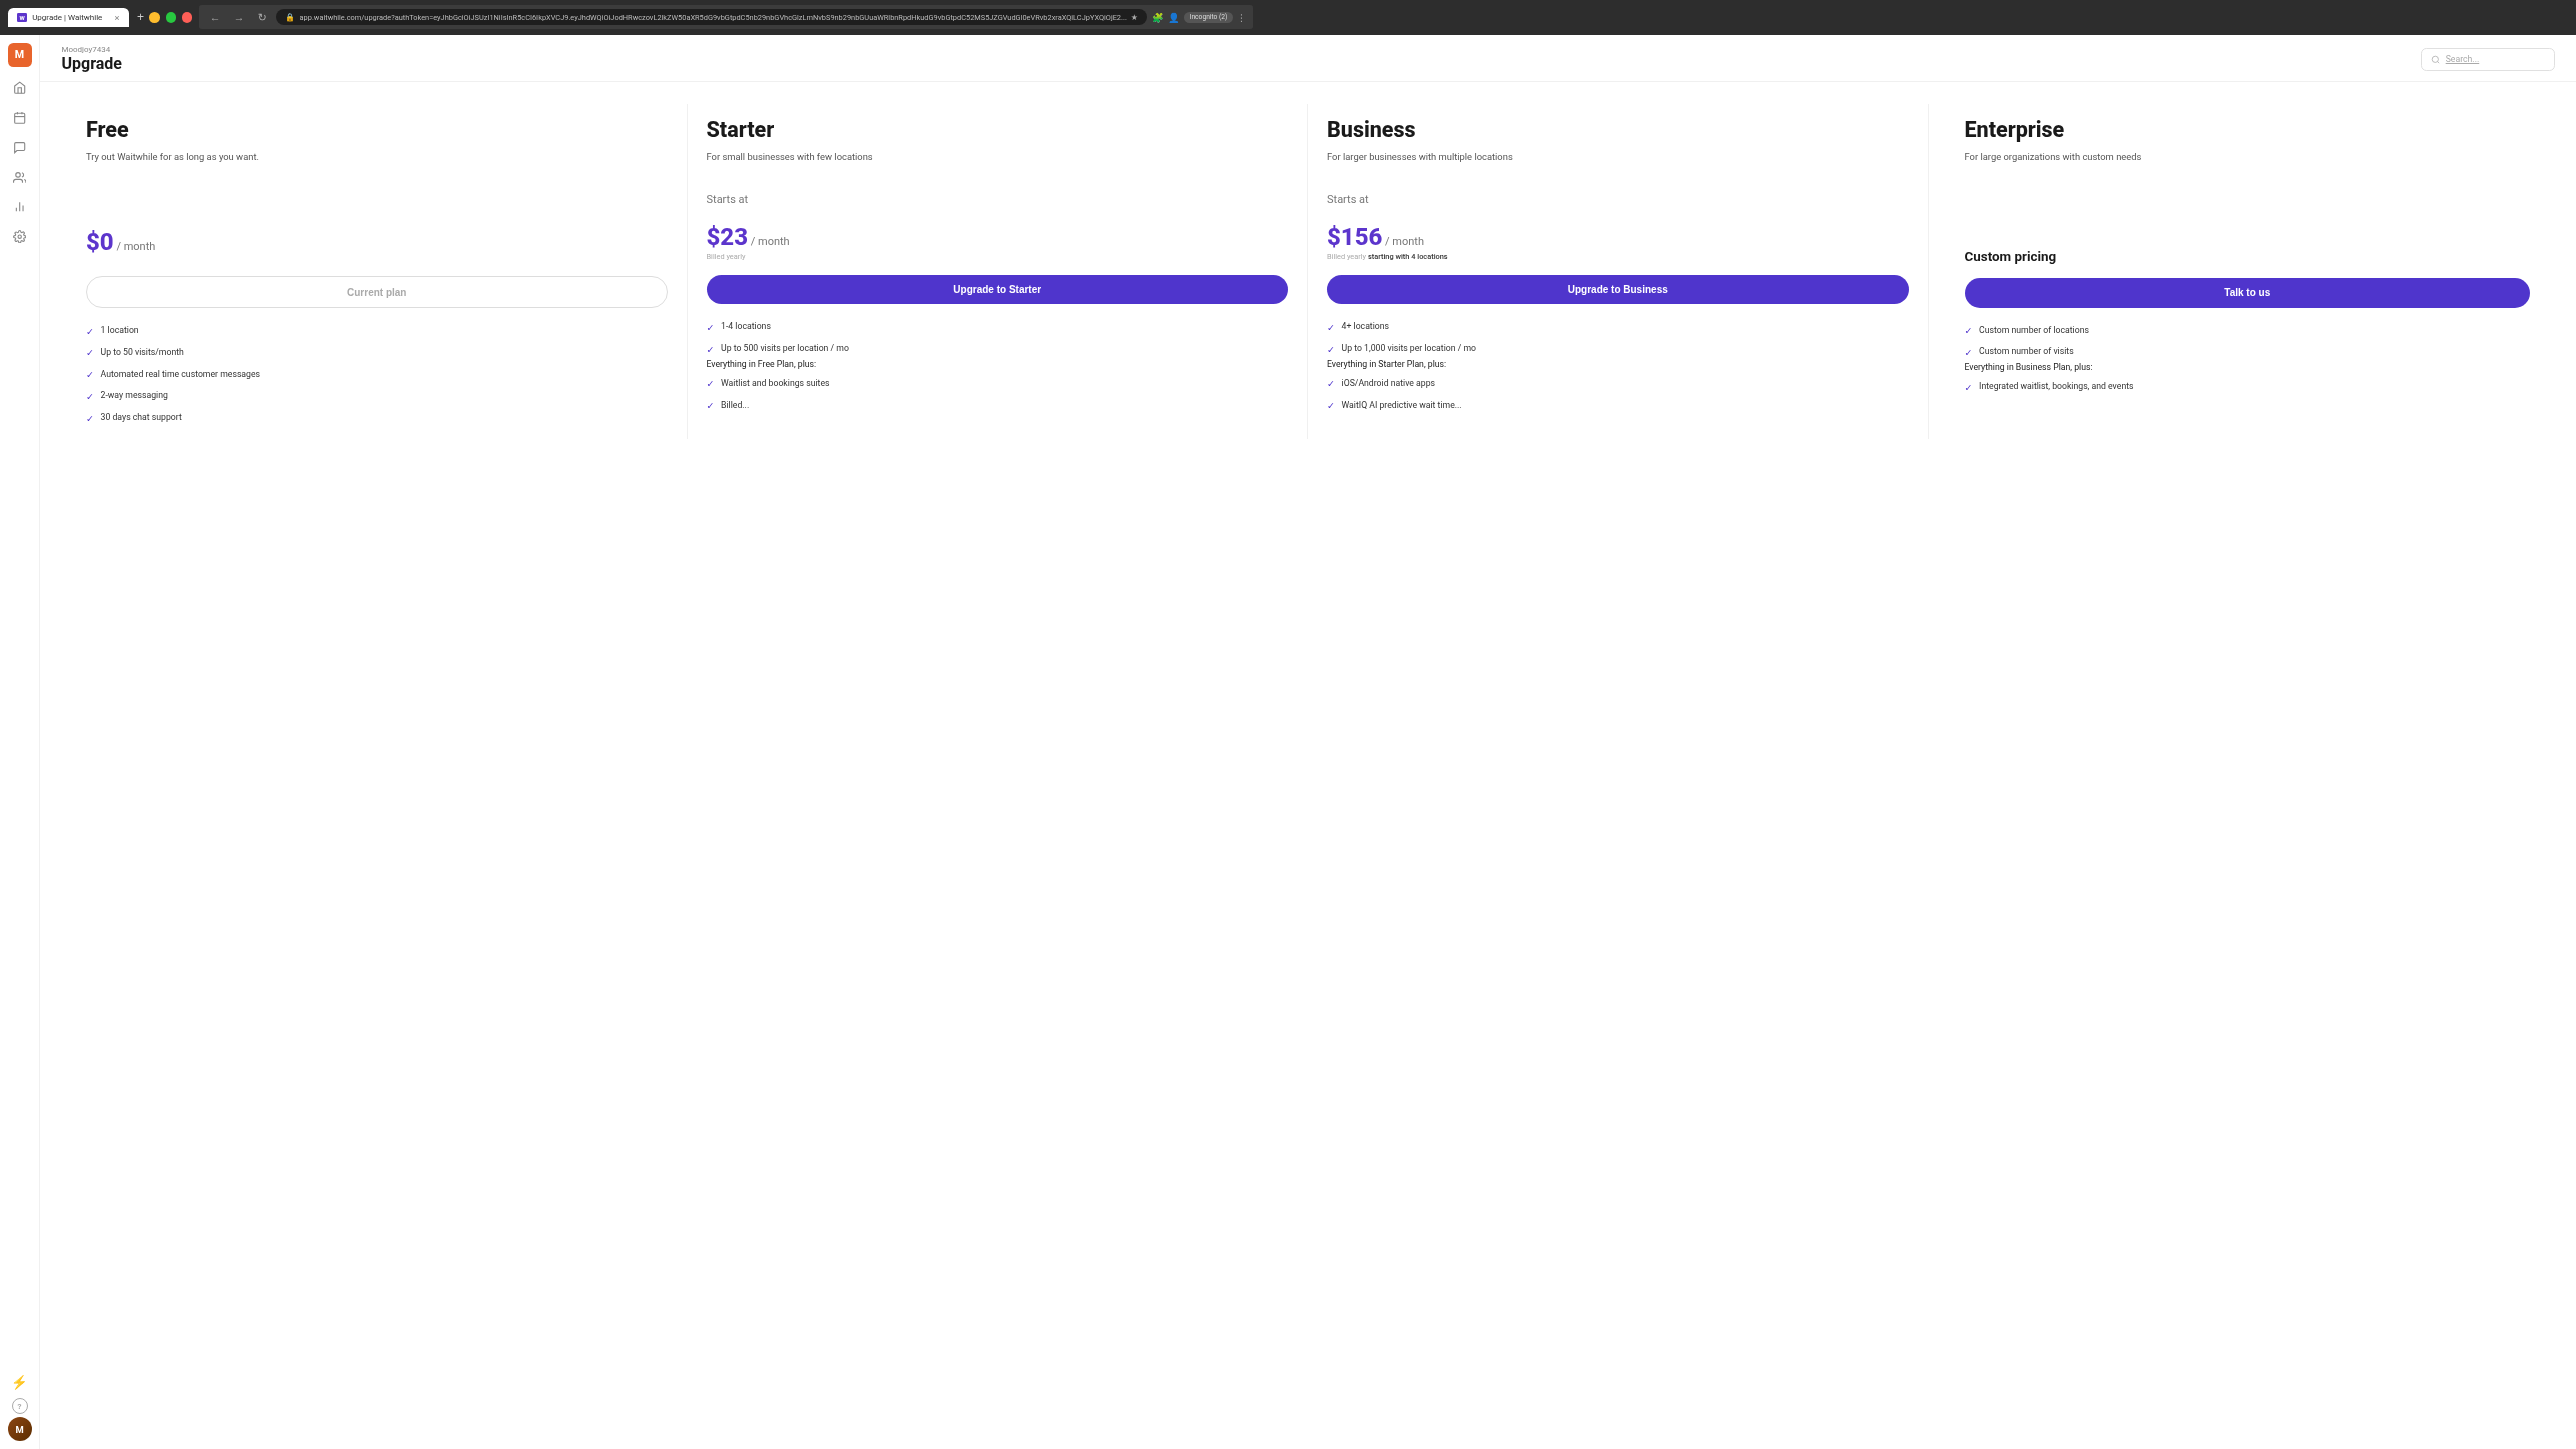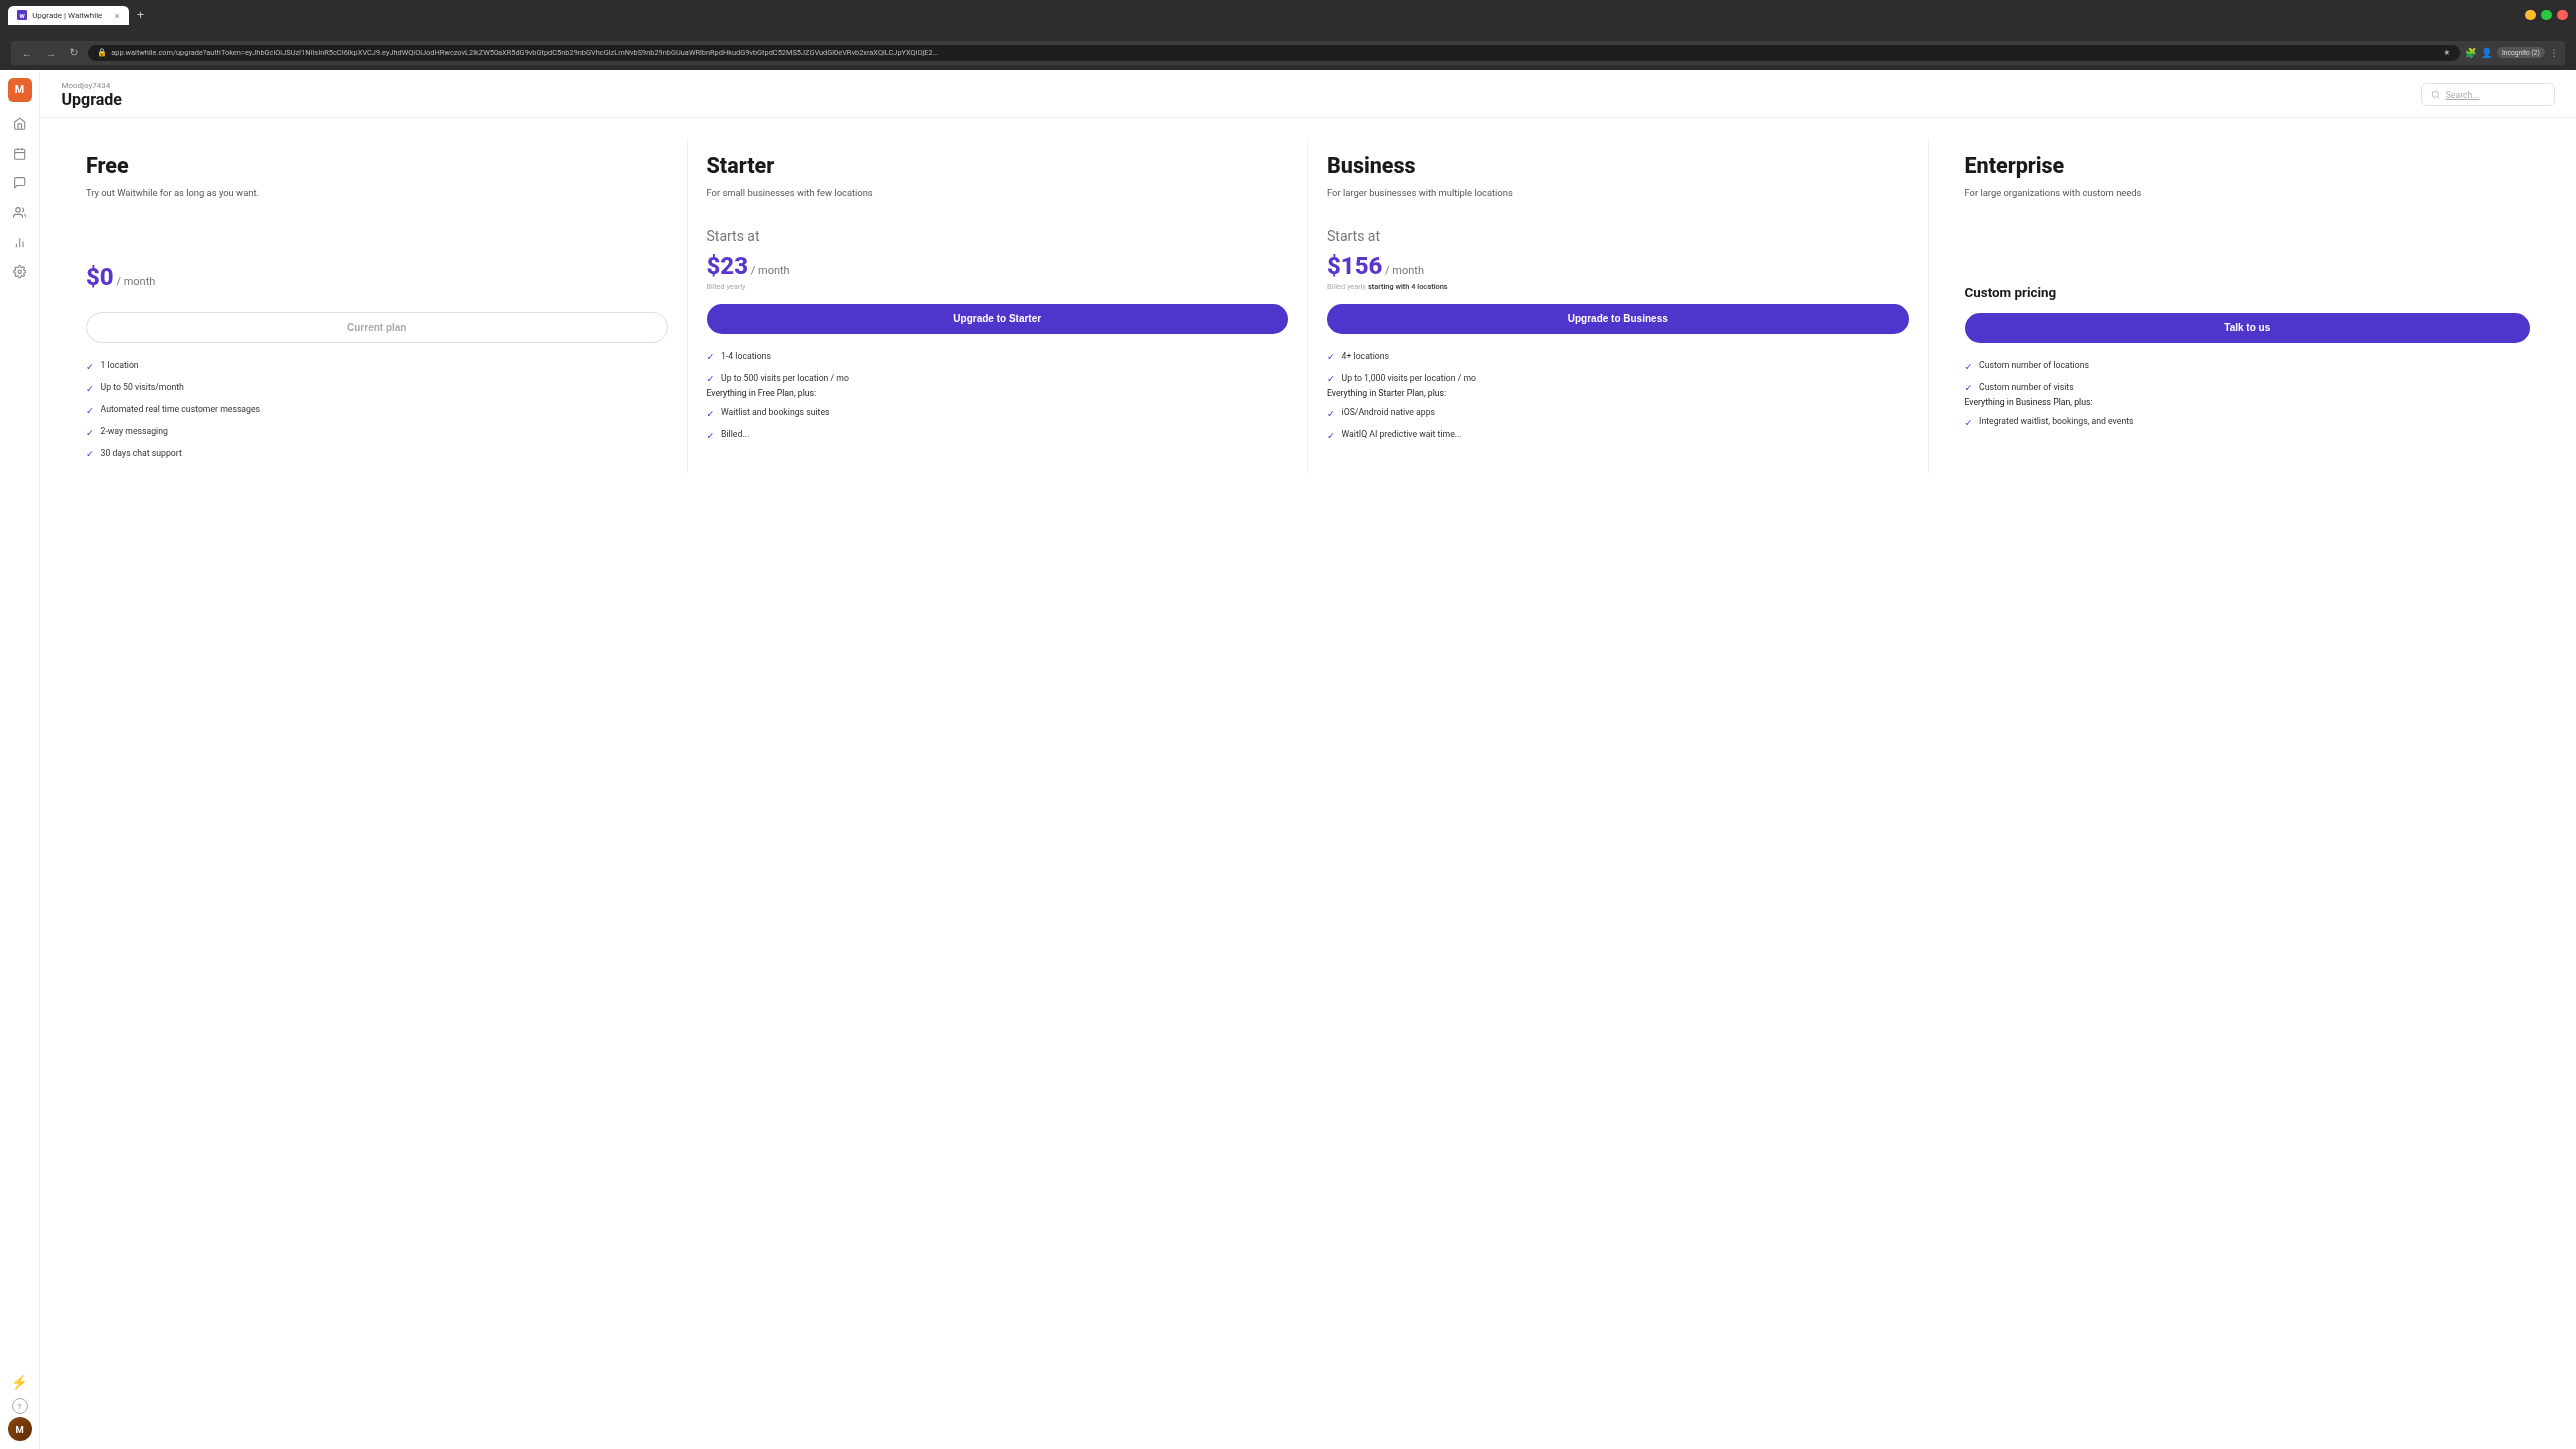--- a/index.html
+++ b/index.html
@@ -1,19 +1,19 @@
 <!DOCTYPE html>
 <html style="font-size:10.7px"><head>
   <meta charset="utf-8">
   <style>
     * { margin: 0; padding: 0; box-sizing: border-box; }
     body { font-family: -apple-system, BlinkMacSystemFont, 'Segoe UI', Roboto, sans-serif; background: #fff; display: flex; flex-direction: column; height: 100vh; overflow: hidden; }
 
     
-    .browser-chrome { background: #2d2d2d; padding: 5.4px 8px; display: flex; flex-direction: column; gap: 16px; }
+    .browser-chrome { background: #2d2d2d; padding: 5.4px 8px; display: flex; gap: 4px; }
     .browser-tabs { display: flex; align-items: center; gap: 2.7px; }
     .browser-tab { background: #fff; border-radius: 5.4px 5.4px 0 0; padding: 4px 9.4px; display: flex; align-items: center; gap: 5.4px; font-size: 8px; color: #333; min-width: 121px; }
     .browser-tab .tab-favicon { width: 9.4px; height: 9.4px; background: #5c35cc; border-radius: 1.3px; display: flex; align-items: center; justify-content: center; color: #fff; font-size: 6px; font-weight: bold; }
     .browser-tab .tab-close { margin-left: auto; color: #888; cursor: pointer; font-size: 9.4px; }
     .browser-tab-new { background: transparent; border: none; color: #ccc; font-size: 12px; cursor: pointer; padding: 2.7px 5.4px; }
     .window-controls { margin-left: auto; display: flex; gap: 5.4px; }
     .win-btn { width: 10.7px; height: 10.7px; border-radius: 50%; border: none; cursor: pointer; }
     .win-btn.close { background: #ff5f57; }
     .win-btn.min { background: #ffbd2e; }
     .win-btn.max { background: #28c840; }
@@ -48,21 +48,21 @@
     
     .pricing-section { padding: 21.5px 27px; }
     .plans-grid { display: grid; grid-template-columns: repeat(4, 1fr); gap: 0; }
     .plan-column { padding: 13.4px 19px; border-right: 0.7px solid #f0f0f0; }
     .plan-column:last-child { border-right: none; padding-left: 36px; }
 
     .plan-name { font-size: 21.5px; font-weight: 800; color: #1a1a1a; margin-bottom: 8px; }
     .plan-desc { font-size: 9.4px; color: #555; line-height: 1.5; margin-bottom: 10.7px; min-height: 32px; }
 
     .price-row { display: flex; align-items: baseline; gap: 2.7px; margin-bottom: 1.3px; }
-    .price-starts { font-size: 14px; color: #777; margin-bottom: 8px; }
+    .price-starts { font-size: 11px; color: #777; margin-bottom: 17px; }
     .price-amount { font-size: 24px; font-weight: 800; color: #5c35cc; }
     .price-period { font-size: 11px; color: #777; }
     .price-billing { font-size: 7.4px; color: #aaa; margin-bottom: 13.4px; }
     .price-billing span { color: #333; font-weight: 500; }
 
     .custom-pricing { font-size: 13.4px; font-weight: 700; color: #1a1a1a; margin: 21.5px 0 13.4px; }
 
     .plan-btn { width: 100%; padding: 9.4px; border-radius: 34px; border: none; font-size: 10px; font-weight: 600; cursor: pointer; margin-bottom: 16px; }
     .btn-current { background: transparent; color: #aaa; border: 0.7px solid #ddd; }
     .btn-upgrade { background: #4f35cc; color: #fff; }

